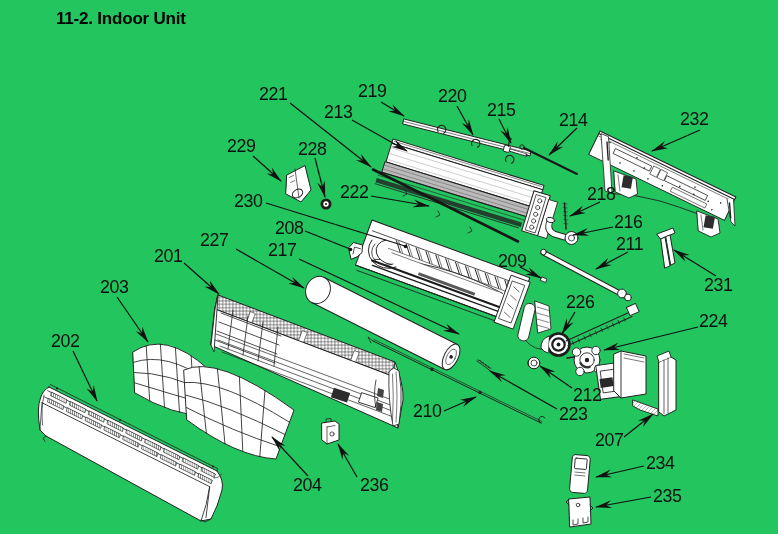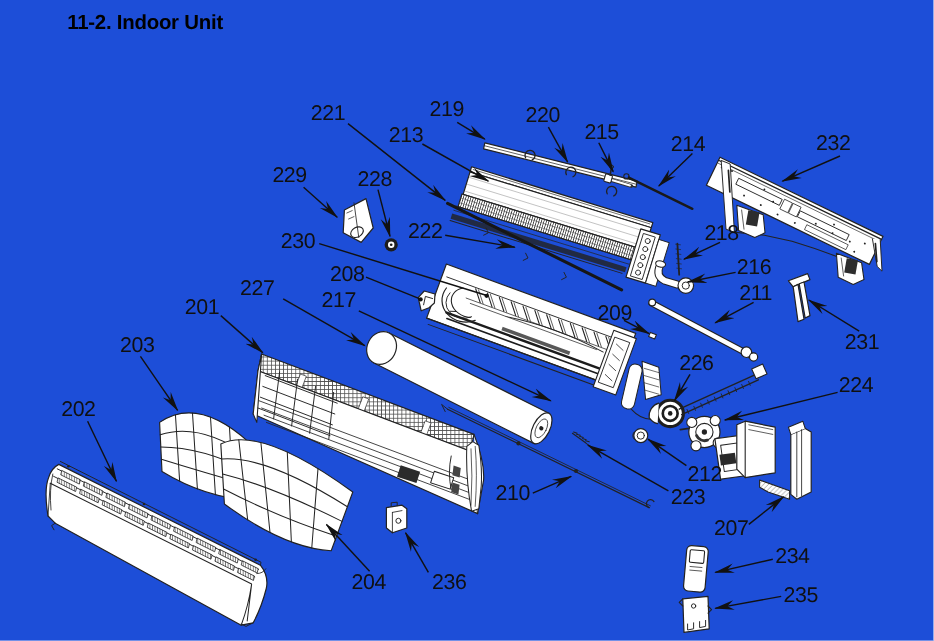--- a/index.html
+++ b/index.html
@@ -1,16 +1,16 @@
 <!DOCTYPE html>
 <html><head>
 <meta charset="utf-8">
 <style>
 html,body{margin:0;padding:0;background:#fff;}
-#page{position:relative;width:778px;height:534px;background:#1d4ed8;overflow:hidden;
+#page{position:relative;width:778px;height:534px;background:#22c55e;overflow:hidden;
 font-family:"Liberation Sans",sans-serif;}
 svg{position:absolute;left:0;top:0;}
 .lbl{font-family:"Liberation Sans",sans-serif;font-size:17.8px;fill:#101010;letter-spacing:-0.35px;}
 .ttl{font-family:"Liberation Sans",sans-serif;font-size:17px;font-weight:bold;fill:#000;letter-spacing:-0.2px;}
 </style>
 </head>
 <body>
 <div id="page">
 <svg width="778" height="534" viewBox="0 0 778 534">
 <defs>

